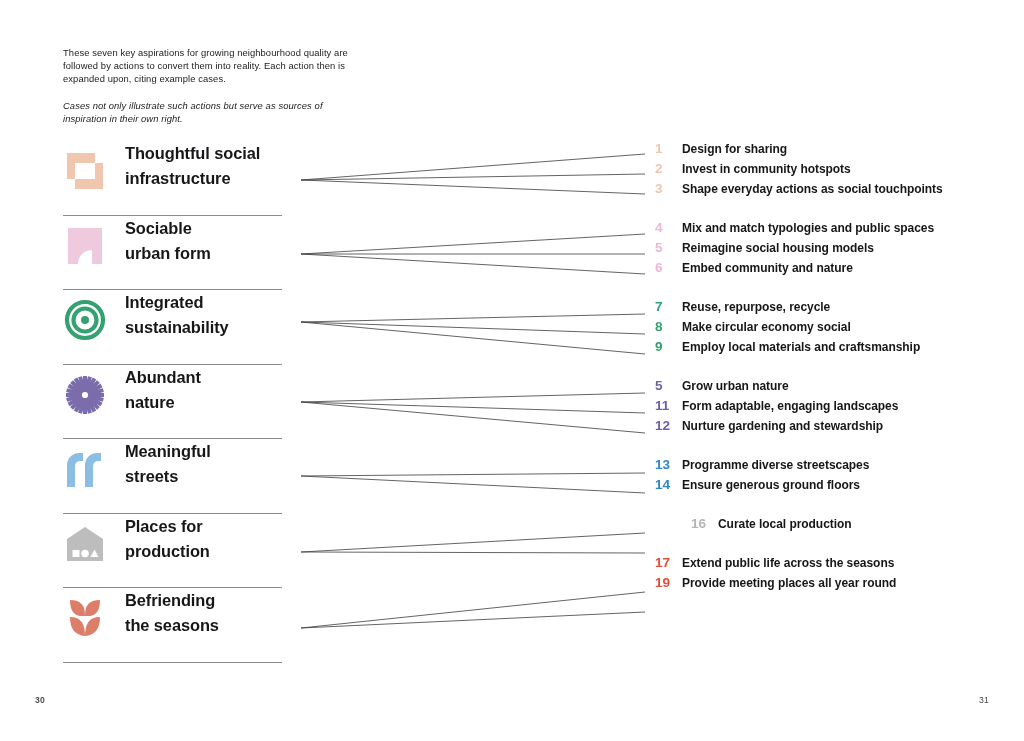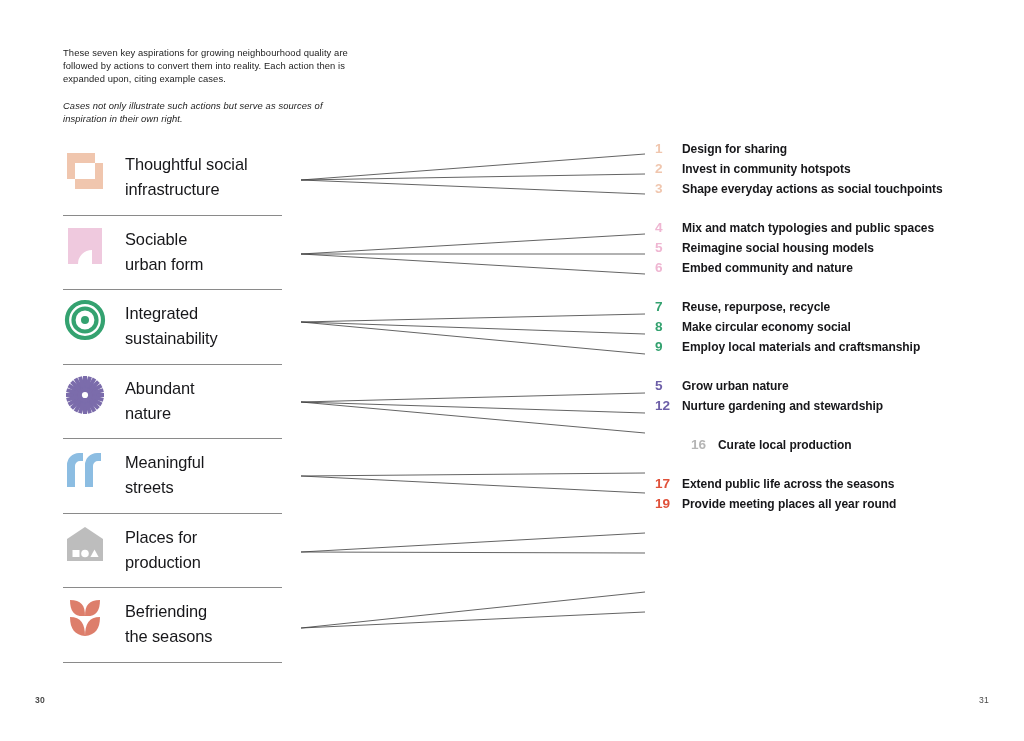--- a/index.html
+++ b/index.html
@@ -52,24 +52,24 @@
   }
   .asp-icon {
     width: 44px;
     height: 44px;
     flex: 0 0 44px;
     margin-top: 8px;
   }
   .asp-icon svg { display: block; width: 44px; height: 44px; }
   .asp-label {
     margin-left: 18px;
-    margin-top: 11px;
+    margin-top: 0;
     font-size: 16.4px;
     line-height: 25px;
-    font-weight: 400;
+    font-weight: 700;
     color: #17171a;
     letter-spacing: -0.005em;
     white-space: pre-line;
   }
 
   
   #connectors {
     position: absolute;
     left: 0;
     top: 0;
@@ -304,25 +304,39 @@
         <span class="action-text">Employ local materials and craftsmanship</span>
       </div>
     </div>
 
     <div class="action-group">
       <div class="action-row">
         <span class="action-num" style="color: rgb(109, 95, 168);">5</span>
         <span class="action-text">Grow urban nature</span>
       </div>
       <div class="action-row">
+        <span class="action-num" style="color: rgb(109, 95, 168);">11</span>
+        <span class="action-text">Form adaptable, engaging landscapes</span>
+      </div>
+      <div class="action-row">
         <span class="action-num" style="color: rgb(109, 95, 168);">12</span>
         <span class="action-text">Nurture gardening and stewardship</span>
       </div>
     </div>
 
+    <div class="action-group">
+      <div class="action-row">
+        <span class="action-num" style="color: rgb(47, 134, 200);">13</span>
+        <span class="action-text">Programme diverse streetscapes</span>
+      </div>
+      <div class="action-row">
+        <span class="action-num" style="color: rgb(47, 134, 200);">14</span>
+        <span class="action-text">Ensure generous ground floors</span>
+      </div>
+    </div>
 
     <div class="action-group">
       <div class="action-row">
         <span class="action-num" style="color: rgb(181, 181, 181); margin-left: 36px;">16</span>
         <span class="action-text">Curate local production</span>
       </div>
     </div>
 
     <div class="action-group">
       <div class="action-row">

